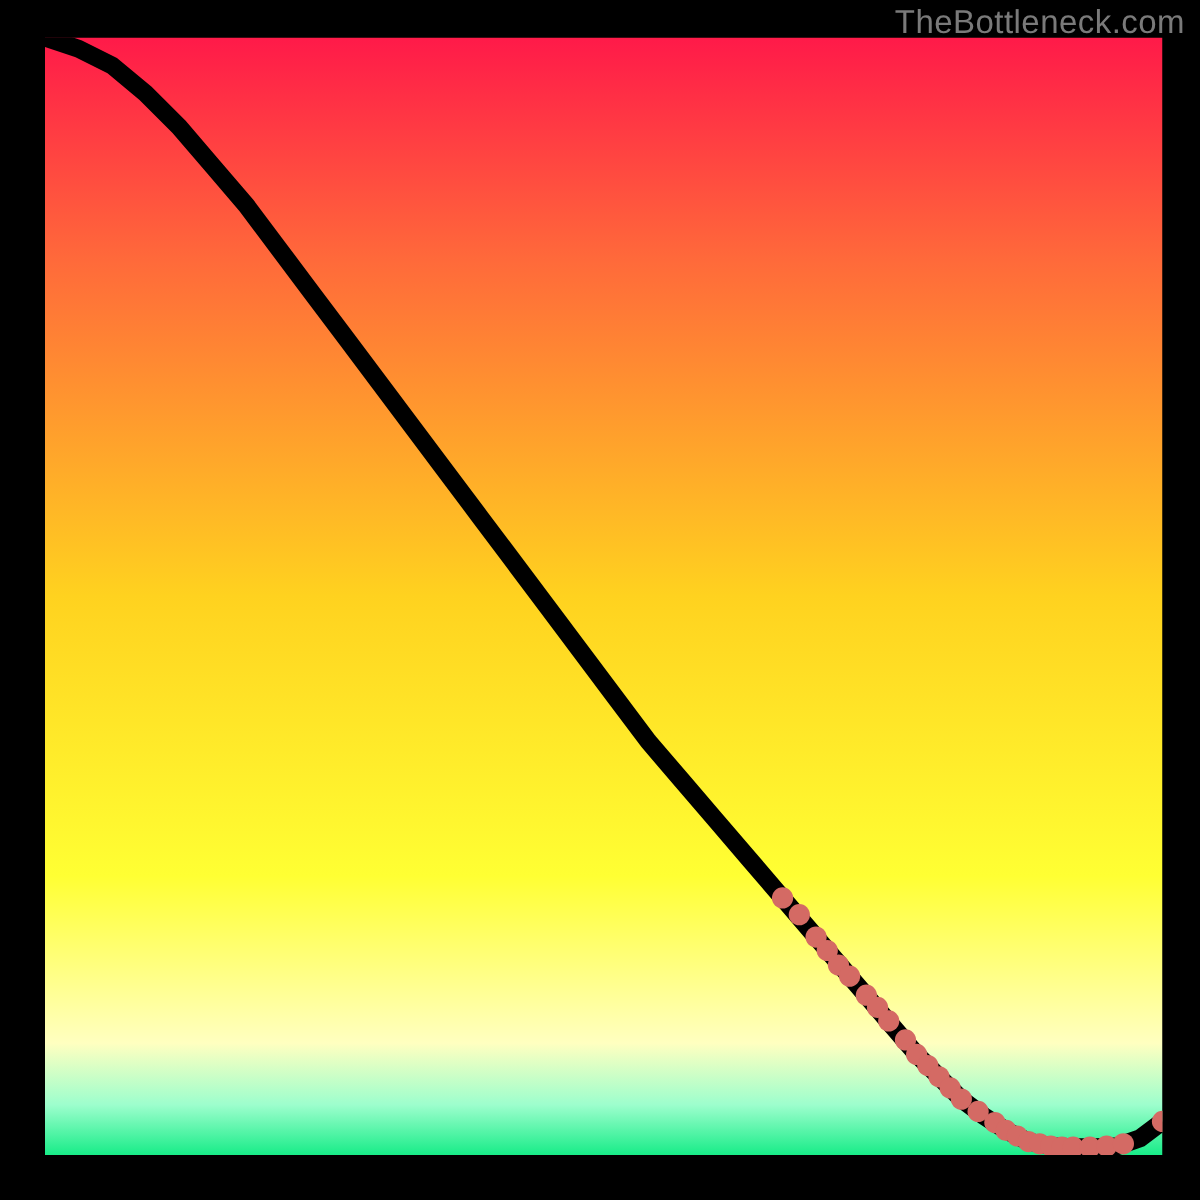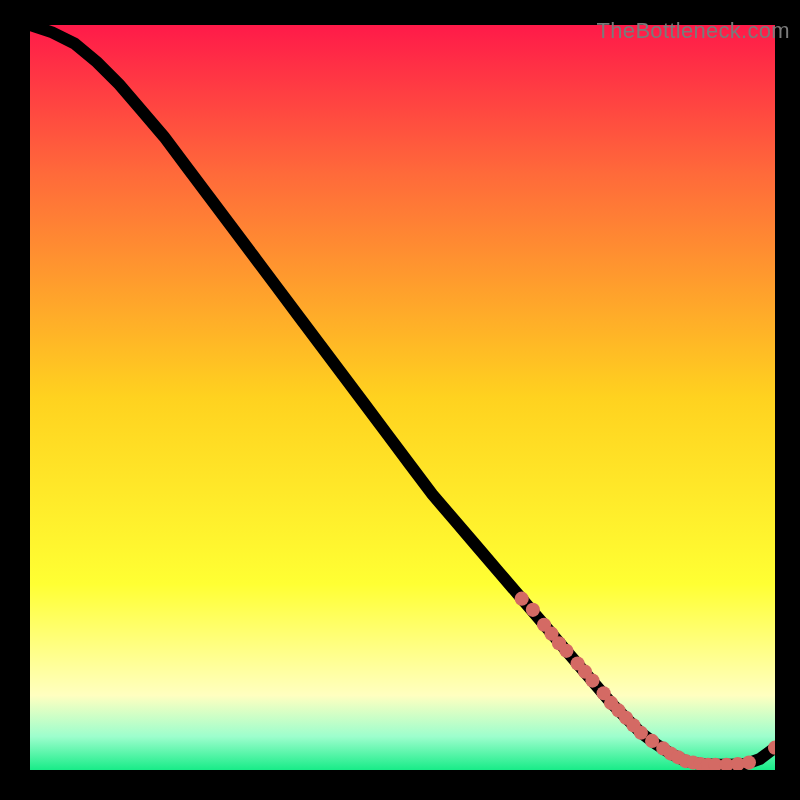--- a/index.html
+++ b/index.html
@@ -12,21 +12,21 @@
     font-family: Arial, Helvetica, sans-serif;
   }
   .stage {
     position: relative;
     width: 800px;
     height: 800px;
     background: #000;
   }
   .watermark {
     position: absolute;
-    top: 18px;
+    top: 2px;
     right: 10px;
     color: #7a7a7a;
     font-size: 22px;
     font-weight: 500;
     letter-spacing: 0.3px;
     z-index: 20;
     user-select: none;
   }
   .plot-wrap {
     position: absolute;

